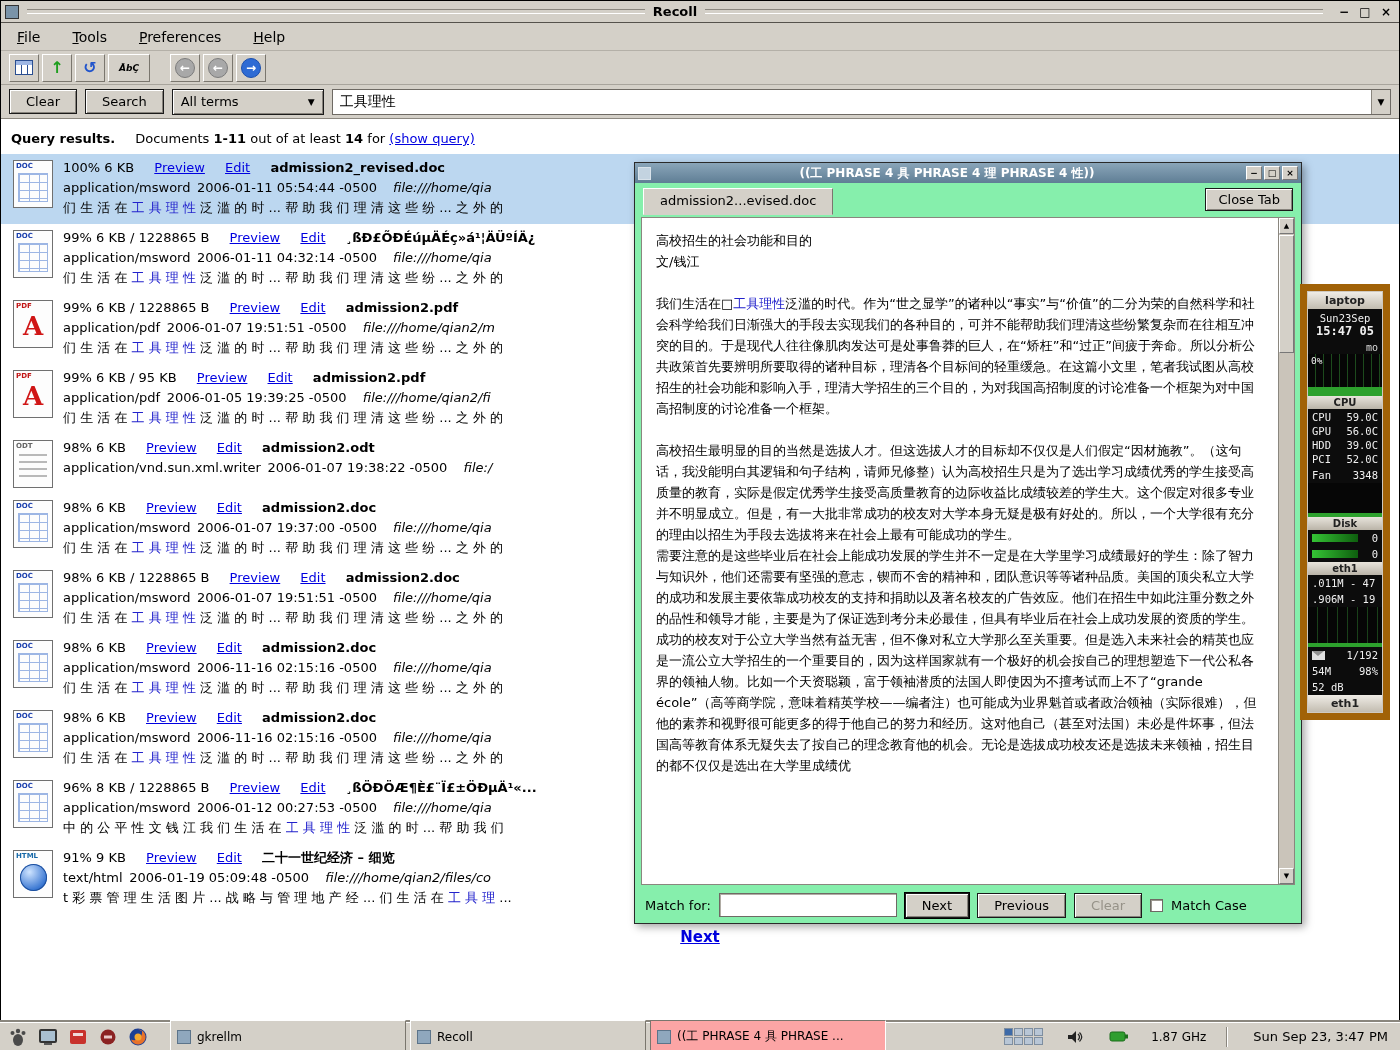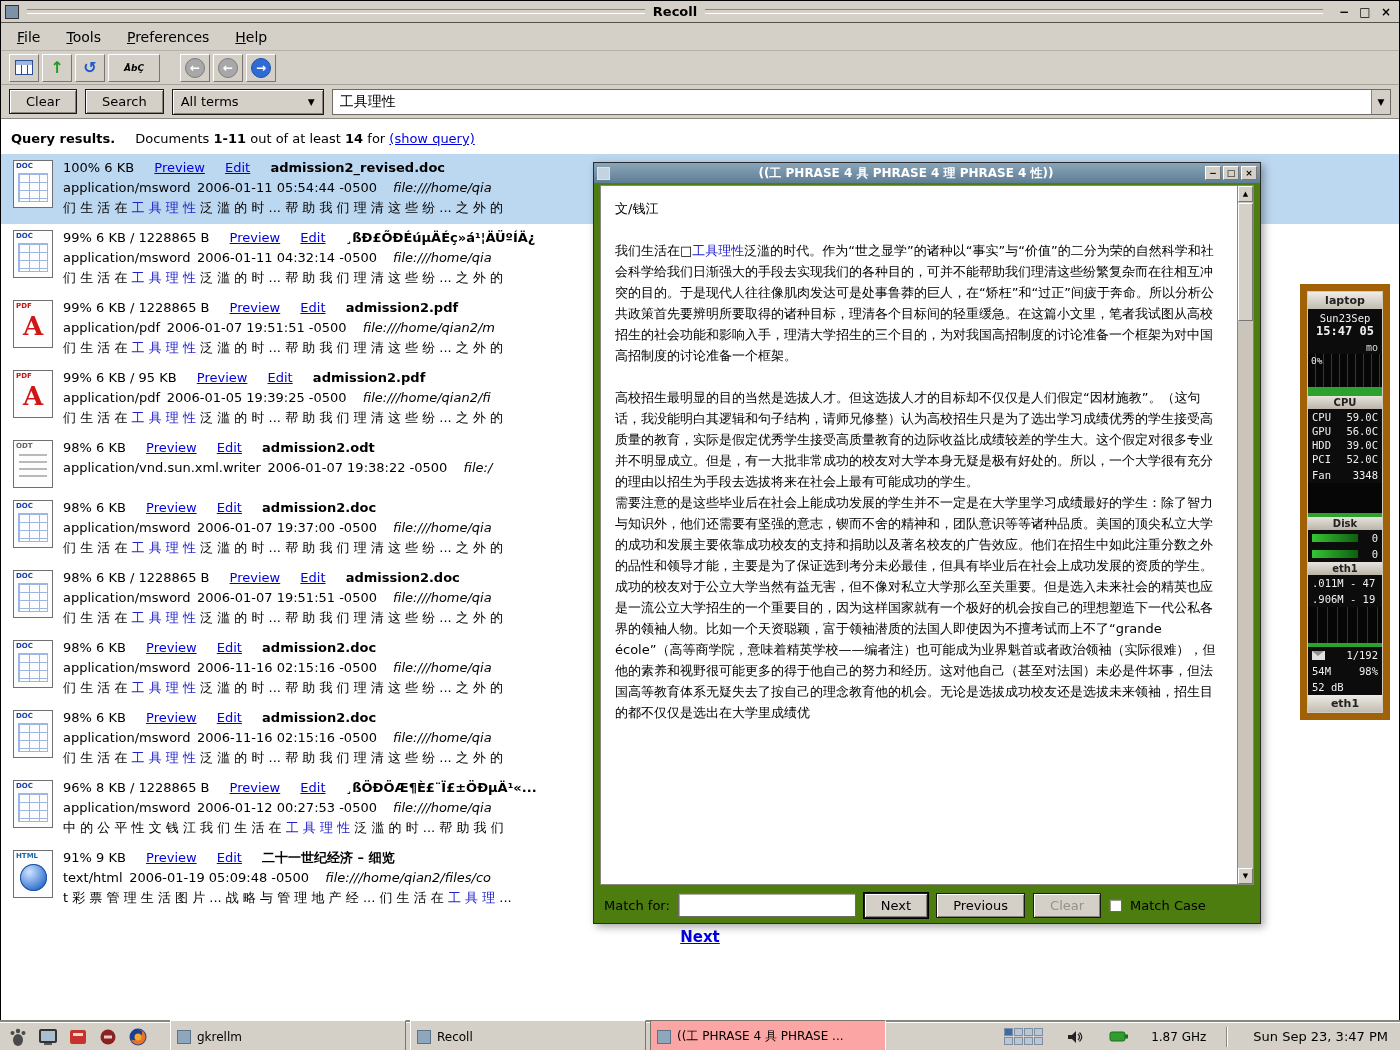--- a/index.html
+++ b/index.html
@@ -10,26 +10,26 @@
 
 
 .main-window{position:absolute;left:0;top:0;width:1400px;height:1022px;border:1px solid #000;background:#d4d0c8;display:flex;flex-direction:column}
 .titlebar{height:22px;display:flex;align-items:center;padding:0 4px;border-bottom:1px solid #55524c;background:#d4d0c8}
 .tb-appicon{width:14px;height:14px;background:#7a93a8;border:1px solid #333;flex:none}
 .tb-line{flex:1;height:5px;border-top:1px solid #8a867e;border-bottom:1px solid #fff;margin:0 8px}
 .tb-title{font-weight:bold;font-size:13px;white-space:nowrap}
 .tb-ctrls{display:flex;gap:3px;margin-left:4px}
 .tb-ctrls span{width:18px;height:16px;display:flex;align-items:center;justify-content:center;font-weight:bold;font-size:12px;cursor:pointer}
 
-.menubar{height:28px;display:flex;align-items:center;padding:0 6px;gap:6px;font-size:14px;border-bottom:1px solid #b4b0a8}
+.menubar{height:28px;display:flex;align-items:center;padding:0 6px;gap:12px;font-size:14px;border-bottom:1px solid #b4b0a8}
 .menu-item{padding:4px 10px;cursor:pointer}
 
 .toolbar{height:34px;display:flex;align-items:center;padding:2px 8px;gap:3px;border-bottom:1px solid #a8a49c}
 .tbtn{width:30px;height:28px;display:flex;align-items:center;justify-content:center;background:#d4d0c8;border:1px solid;border-color:#fff #7a766e #7a766e #fff;cursor:pointer}
-.tbtn.wide{width:52px}
+.tbtn.wide{width:42px}
 .tb-sep{width:14px}
 .ic-table{width:18px;height:15px;border:1px solid #2a4e90;background:linear-gradient(#9db6e4 0 4px,transparent 4px),linear-gradient(90deg,transparent 0 5px,#2a4e90 5px 6px,transparent 6px 11px,#2a4e90 11px 12px,transparent 12px),#fff}
 .ic-up{color:#1e9e1e;font-weight:bold;font-size:16px;line-height:1}
 .ic-undo{color:#2255cc;font-weight:bold;font-size:16px;line-height:1}
 .ic-abc{font-size:9px;font-weight:bold;font-style:italic}
 .nav-circle{width:20px;height:20px;border-radius:50%;display:flex;align-items:center;justify-content:center;color:#fff;font-size:12px;font-weight:bold}
 .nav-circle.gray{background:#a8a8a8;border:1px solid #7c7c7c}
 .nav-circle.blue{background:#2e6bd4;border:1px solid #1c4fae}
 
 .searchrow{height:34px;display:flex;align-items:center;gap:8px;padding:0 8px;border-bottom:1px solid #8c8880}
@@ -63,21 +63,21 @@
 .r-meta{margin-right:16px}
 .r-l1 .link{margin-right:16px}
 .r-name{font-weight:bold}
 .r-mime{margin-right:12px}
 .r-path{font-style:italic}
 .hl{color:#2222cc}
 .next-wrap{text-align:center;padding:14px 0}
 .next-link{color:#0000e0;font-weight:bold;text-decoration:underline;font-size:15px;cursor:pointer}
 
 
-.preview-window{position:absolute;left:593px;top:162px;width:668px;height:762px;background:#4d7c0f;border:1px solid #2a2a2a;box-shadow:3px 3px 8px rgba(0,0,0,.35);display:flex;flex-direction:column;z-index:5}
+.preview-window{position:absolute;left:634px;top:162px;width:668px;height:762px;background:#86efac;border:1px solid #2a2a2a;box-shadow:3px 3px 8px rgba(0,0,0,.35);display:flex;flex-direction:column;z-index:5}
 .pv-titlebar{height:20px;background:linear-gradient(#8aa5b9,#5f7e95);display:flex;align-items:center;padding:0 3px;position:relative;flex:none}
 .pv-icon{width:13px;height:13px;border:1px solid #d8e2ea;background:#c3d3e0;flex:none;z-index:1}
 .pv-title{position:absolute;left:20px;right:62px;text-align:center;color:#fff;font-weight:bold;font-size:12px;white-space:nowrap;overflow:hidden}
 .pv-ctrls{margin-left:auto;display:flex;gap:2px;z-index:1}
 .pv-cbtn{width:16px;height:14px;background:#d4d0c8;border:1px solid;border-color:#fff #777 #777 #fff;font-size:9px;font-weight:bold;display:flex;align-items:center;justify-content:center;cursor:pointer}
 .pv-tabrow{height:32px;display:flex;align-items:flex-end;padding:4px 8px 0;flex:none}
 .pv-tab{padding:4px 16px 6px;background:#d4d0c8;border:1px solid;border-color:#fff #7a766e #d4d0c8 #fff;font-size:13px;cursor:pointer}
 .pv-closetab{margin-left:auto;margin-bottom:4px;padding:3px 12px}
 .pv-main{flex:1;display:flex;margin:2px 6px;border:1px solid #8a867e;background:#fff;min-height:0}
 .pv-text{flex:1;padding:12px 14px;font-size:13px;line-height:21px;overflow:hidden}
@@ -386,22 +386,27 @@
 <div class="preview-window">
   <div class="pv-titlebar">
     <span class="pv-icon"></span>
     <span class="pv-title">((工 PHRASE 4 具 PHRASE 4 理 PHRASE 4 性))</span>
     <span class="pv-ctrls">
       <span class="pv-cbtn">−</span>
       <span class="pv-cbtn">□</span>
       <span class="pv-cbtn">×</span>
     </span>
   </div>
+  <div class="pv-tabrow">
+    <div class="pv-tab">admission2...evised.doc</div>
+    <button class="btn pv-closetab">Close Tab</button>
+  </div>
   <div class="pv-main">
     <div class="pv-text">
+        <p><span>高校招生的社会功能和目的</span></p>
         <p class="gap"><span>文/钱江</span></p>
         <p class="gap"><span>我们生活在□</span><span class="hl">工具理性</span><span>泛滥的时代。作为“世之显学”的诸种以“事实”与“价值”的二分为荣的自然科学和社会科学给我们日渐强大的手段去实现我们的各种目的，可并不能帮助我们理清这些纷繁复杂而在往相互冲突的目的。于是现代人往往像肌肉发达可是处事鲁莽的巨人，在“矫枉”和“过正”间疲于奔命。所以分析公共政策首先要辨明所要取得的诸种目标，理清各个目标间的轻重缓急。在这篇小文里，笔者我试图从高校招生的社会功能和影响入手，理清大学招生的三个目的，为对我国高招制度的讨论准备一个框架为对中国高招制度的讨论准备一个框架。</span></p>
         <p><span>高校招生最明显的目的当然是选拔人才。但这选拔人才的目标却不仅仅是人们假定“因材施教”。（这句话，我没能明白其逻辑和句子结构，请师兄修整）认为高校招生只是为了选出学习成绩优秀的学生接受高质量的教育，实际是假定优秀学生接受高质量教育的边际收益比成绩较差的学生大。这个假定对很多专业并不明显成立。但是，有一大批非常成功的校友对大学本身无疑是极有好处的。所以，一个大学很有充分的理由以招生为手段去选拔将来在社会上最有可能成功的学生。</span></p>
         <p><span>需要注意的是这些毕业后在社会上能成功发展的学生并不一定是在大学里学习成绩最好的学生：除了智力与知识外，他们还需要有坚强的意志，锲而不舍的精神和，团队意识等等诸种品质。美国的顶尖私立大学的成功和发展主要依靠成功校友的支持和捐助以及著名校友的广告效应。他们在招生中如此注重分数之外的品性和领导才能，主要是为了保证选到考分未必最佳，但具有毕业后在社会上成功发展的资质的学生。</span></p>
         <p><span>成功的校友对于公立大学当然有益无害，但不像对私立大学那么至关重要。但是选入未来社会的精英也应是一流公立大学招生的一个重要目的，因为这样国家就有一个极好的机会按自己的理想塑造下一代公私各界的领袖人物。比如一个天资聪颖，富于领袖潜质的法国人即使因为不擅考试而上不了“grande école”（高等商学院，意味着精英学校——编者注）也可能成为业界魁首或者政治领袖（实际很难），但他的素养和视野很可能更多的得于他自己的努力和经历。这对他自己（甚至对法国）未必是件坏事，但法国高等教育体系无疑失去了按自己的理念教育他的机会。无论是选拔成功校友还是选拔未来领袖，招生目的都不仅仅是选出在大学里成绩优</span></p>
       </div>
     <div class="pv-scroll">
       <div class="pv-sbtn top">▲</div>
       <div class="pv-thumb"></div>
       <div class="pv-sbtn bot">▼</div>

